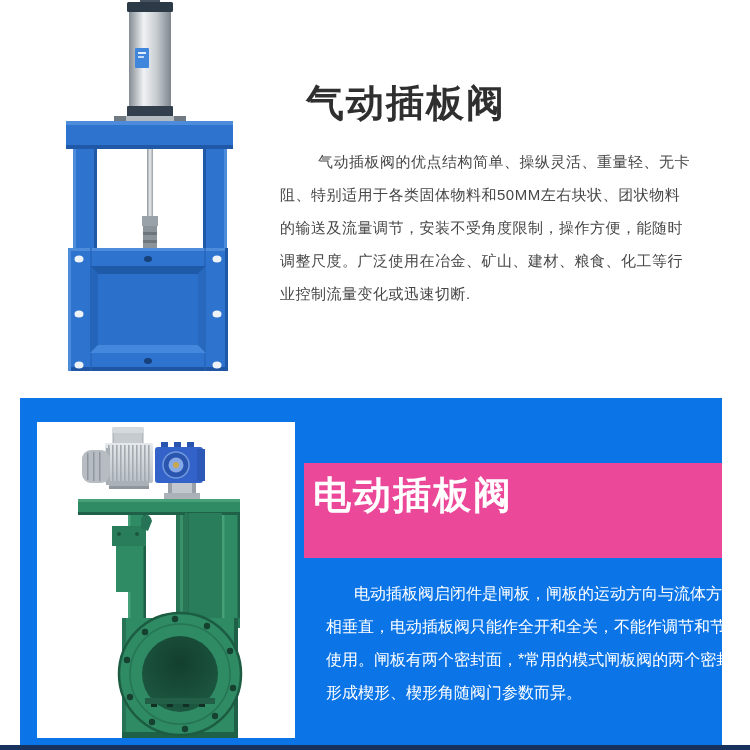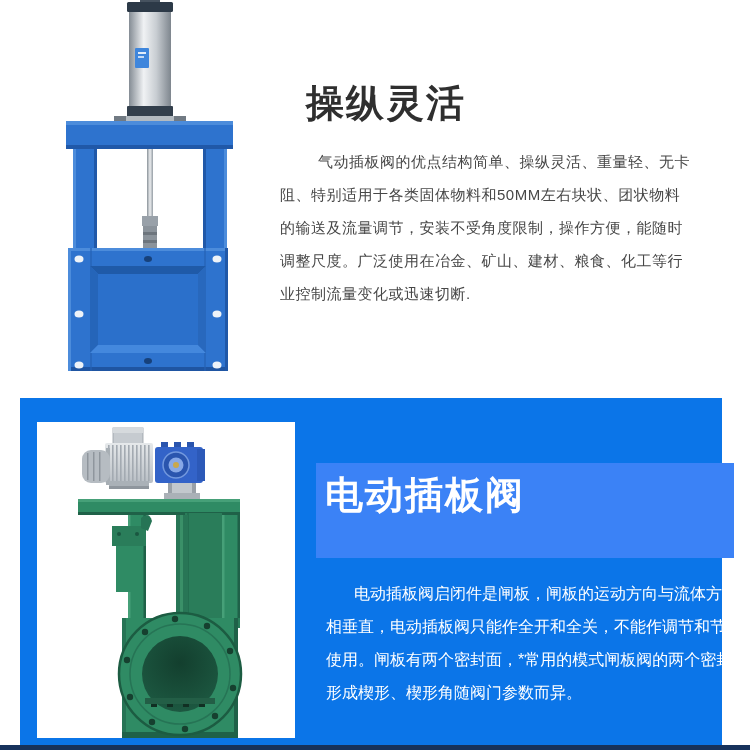--- a/index.html
+++ b/index.html
@@ -15,21 +15,21 @@
     font-size:38px;font-weight:bold;letter-spacing:2px;color:#2f2f2f;
   }
   .top-desc{
     position:absolute;left:280px;top:145px;width:450px;margin:0;
     font-size:15px;line-height:33px;letter-spacing:0.5px;color:#474747;
     white-space:pre;text-indent:38px;
   }
   
   .blue-panel{position:absolute;left:20px;top:398px;width:702px;height:352px;background:#0b75e8;}
   .photo-frame{position:absolute;left:37px;top:422px;width:258px;height:316px;background:#ffffff;overflow:hidden;}
-  .banner{position:absolute;left:316px;top:463px;width:418px;height:95px;background:#3b82f6;}
+  .banner{position:absolute;left:304px;top:463px;width:418px;height:95px;background:#ec4899;}
   .bottom-title{
     margin:0;padding:7px 0 0 9px;
     font-size:38px;font-weight:bold;letter-spacing:2px;color:#ffffff;
   }
   .bottom-desc{
     position:absolute;left:310px;top:561px;width:412px;margin:16px;
     font-size:16px;line-height:33px;letter-spacing:0;color:#ffffff;
     white-space:pre;text-indent:28px;
   }
   .navy-bar{position:absolute;left:0;top:745px;width:750px;height:5px;background:#17325c;}
@@ -108,21 +108,21 @@
         <ellipse cx="24" cy="314" rx="4.5" ry="3.5" fill="#eef3f8"></ellipse>
         <ellipse cx="24" cy="365" rx="4.5" ry="3.5" fill="#eef3f8"></ellipse>
         <ellipse cx="162" cy="259" rx="4.5" ry="3.5" fill="#eef3f8"></ellipse>
         <ellipse cx="162" cy="314" rx="4.5" ry="3.5" fill="#eef3f8"></ellipse>
         <ellipse cx="162" cy="365" rx="4.5" ry="3.5" fill="#eef3f8"></ellipse>
         <ellipse cx="93" cy="259" rx="4" ry="3" fill="#17417b"></ellipse>
         <ellipse cx="93" cy="361" rx="4" ry="3" fill="#17417b"></ellipse>
       </g>
     </svg>
 
-    <h1 class="top-title">操纵灵活</h1>
+    <h1 class="top-title">气动插板阀</h1>
 
     <p class="top-desc">气动插板阀的优点结构简单、操纵灵活、重量轻、无卡
 阻、特别适用于各类固体物料和50MM左右块状、团状物料
 的输送及流量调节，安装不受角度限制，操作方便，能随时
 调整尺度。广泛使用在冶金、矿山、建材、粮食、化工等行
 业控制流量变化或迅速切断.</p>
   </section>
 
   <section>
 

